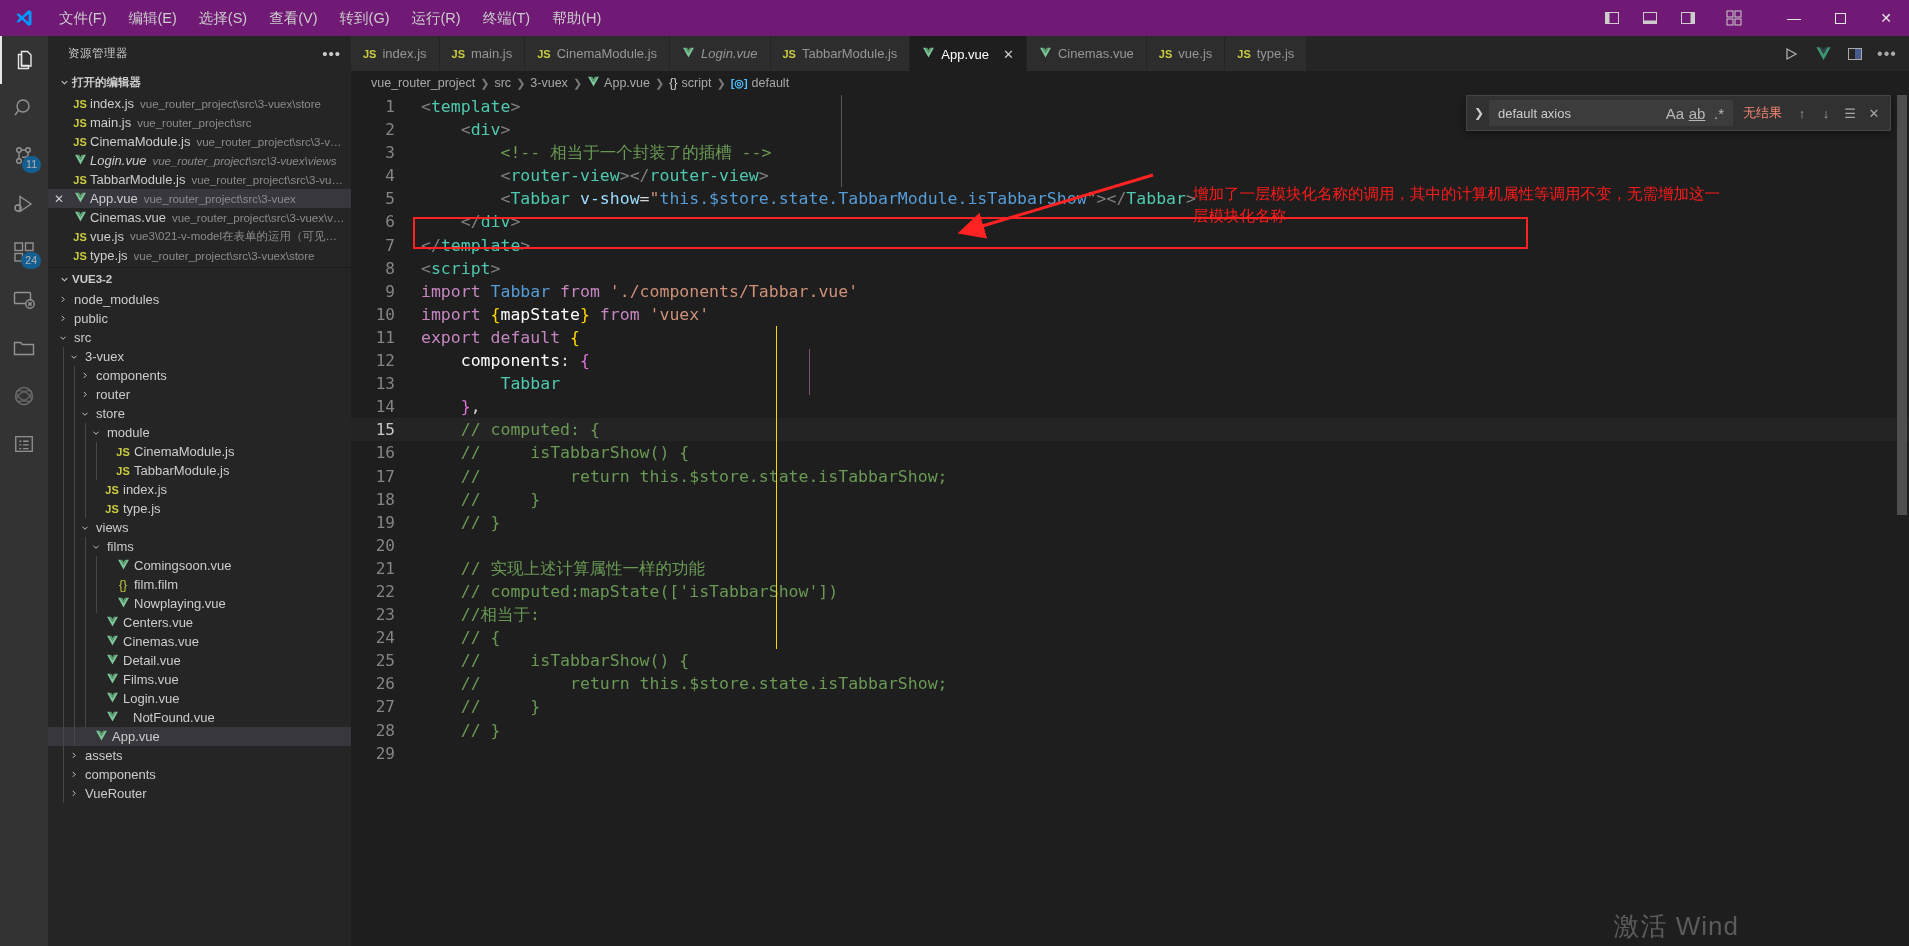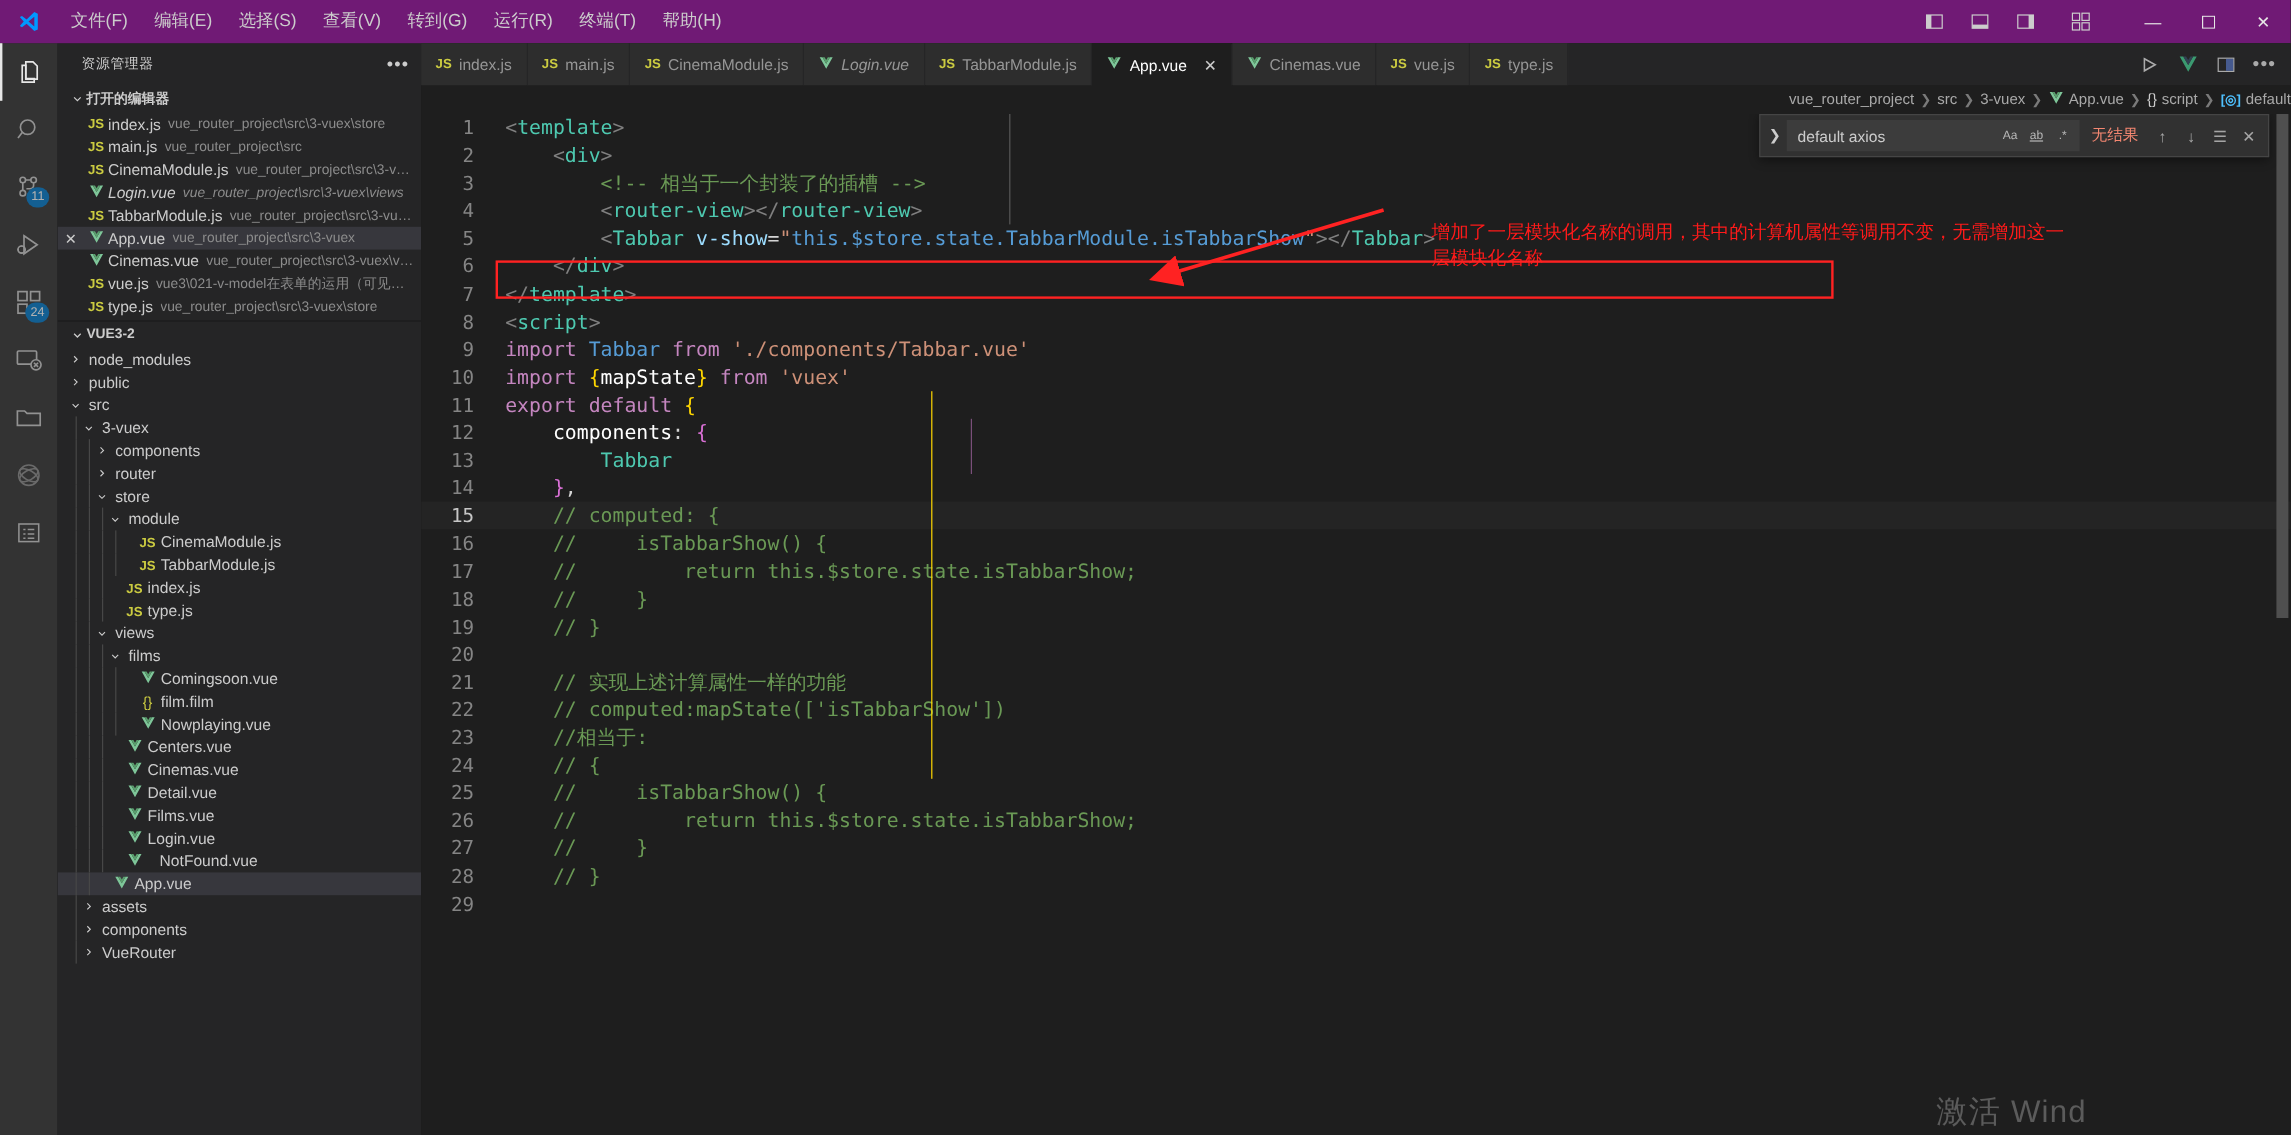--- a/index.html
+++ b/index.html
@@ -99,21 +99,21 @@
   .tab .ticon { margin-right:6px; font-size:11px; font-weight:bold; }
   .tab .ticon.js { color:#cbcb41; }
   .tab .ticon.vue { color:#81c784; font-size:13px; }
   .tab .tclose { margin-left:14px; font-size:13px; color:#cccccc; }
   .tab.italic .tlabel { font-style:italic; }
   .tabs-actions { margin-left:auto; display:flex; align-items:center; padding-right:8px; gap:4px;}
   .tact { width:28px; height:28px; display:flex; align-items:center; justify-content:center; opacity:.8; }
 
   .breadcrumb {
     height:24px; display:flex; align-items:center; padding-left:20px; font-size:12.5px;
-    color:#a9a9a9; background:#1e1e1e; flex:0 0 24px; gap:5px;justify-content:flex-end;
+    color:#a9a9a9; background:#1e1e1e; flex:0 0 24px; gap:5px;
   }
   .bc-sep { color:#7a7a7a; font-size:11px; }
   .bc-item { cursor:pointer; display:flex; align-items:center; gap:4px;}
   .bc-vue { color:#81c784; font-size:12px; font-weight:bold;}
   .bc-br { color:#cccccc; }
   .bc-sq { color:#4fc1ff; font-weight:bold; font-size:11px;}
 
   .codewrap { flex:1; position:relative; overflow:hidden; background:#1e1e1e; }
   .codearea {
     position:absolute; inset:0; font-family:"DejaVu Sans Mono","Liberation Mono",monospace;
@@ -149,21 +149,21 @@
     border:1px solid #454545; display:flex; align-items:center; padding:0 4px 0 2px;
     box-shadow:0 2px 8px rgba(0,0,0,.45); z-index:30;
   }
   .fw-toggle { width:20px; display:flex; align-items:center; justify-content:center; color:#cccccc; font-size:12px; }
   .fw-input {
     background:#3c3c3c; border:1px solid transparent; height:26px; width:244px;
     display:flex; align-items:center; padding:0 2px 0 8px; color:#cccccc; font-size:13px;
   }
   .fw-val { flex:1; color:#cccccc; }
   .fw-opt { width:22px; height:20px; display:flex; align-items:center; justify-content:center;
-            color:#cccccc; font-size:10px; opacity:.85;}
+            color:#cccccc; font-size:15px; opacity:.85;}
   .fw-result { color:#f48771; font-size:13px; padding:0 8px 0 10px; white-space:nowrap; }
   .fw-btn { width:24px; height:24px; display:flex; align-items:center; justify-content:center; color:#cccccc; opacity:.75;}
 
   
   .anno-text {
     position:absolute; color:#ff1a1a; font-size:15.5px; line-height:22px; z-index:25;
     font-family:"Liberation Sans", sans-serif; width:540px;
   }
   .anno-rect { position:absolute; border:2px solid #ff2222; z-index:26; pointer-events:none; }
   .anno-arrow { position:absolute; z-index:25; pointer-events:none; }

